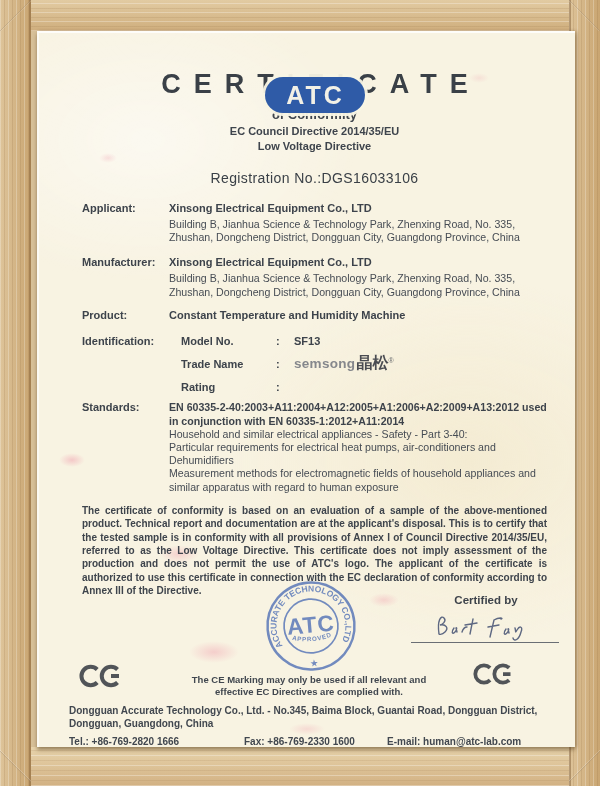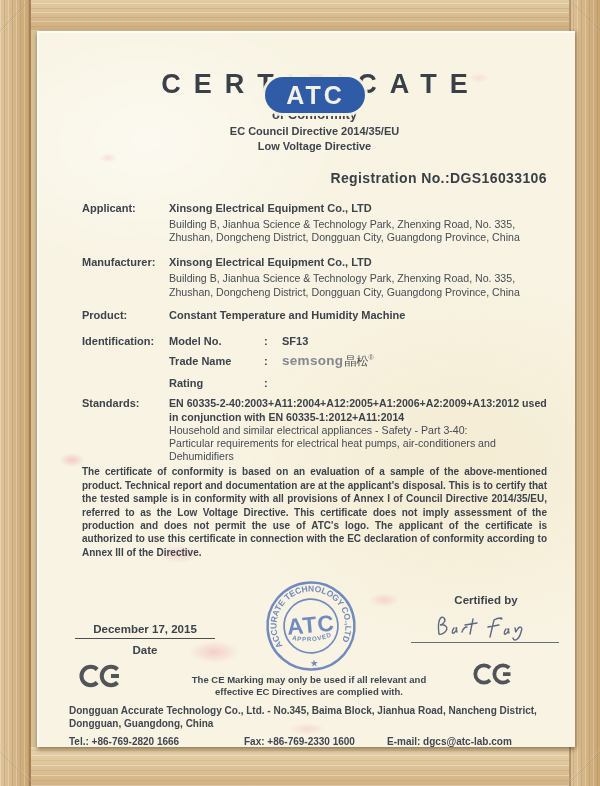--- a/index.html
+++ b/index.html
@@ -54,41 +54,41 @@
   .content { position:absolute; inset:0; padding:0 28px 0 43px; }
   .header { position:relative; text-align:center; }
   .atc-pill { position:absolute; top:8px; left:50%; transform:translateX(-50%);
     width:100px; height:36px; border-radius:18px; background:#2f5ba7;
     color:#f3f1e6; font-weight:bold; font-size:25px; letter-spacing:3px;
     line-height:36px; text-align:center; z-index:2;
     box-shadow:0 0 0 3px rgba(248,244,228,.95); text-indent:2px; }
   .cert-title { margin-top:36px; font-size:27px; font-weight:bold; letter-spacing:13px; padding-left:13px; color:#3a4047; line-height:30px; }
   .sub-conf { margin-top:8px; font-size:13px; font-weight:bold; color:#3e444c; }
   .sub-dir { margin-top:3px; font-size:11px; font-weight:bold; color:#3e444c; }
-  .reg-no { margin-top:18px; font-size:14px; font-weight:bold; color:#3a4047; letter-spacing:.4px;text-align:right; }
+  .reg-no { margin-top:18px; font-size:14px; font-weight:normal; color:#3a4047; letter-spacing:.4px; }
 
   
   .fields { margin-top:16px; font-size:11px; }
   .frow { display:grid; grid-template-columns:87px 1fr; }
   .flabel { font-weight:bold; font-size:11px; }
   .fname { font-weight:bold; font-size:11px; }
   .faddr { margin-top:4px; font-size:10.6px; line-height:13.2px; color:#464c54; }
-  .gap12 { margin-top:12px; } .gap10 { margin-top:10px; } .gap14 { margin-top:14px; }
+  .gap12 { margin-top:12px; } .gap10 { margin-top:10px; } .gap14 { margin-top:14px;gap:12px; }
   .ident-rows .irow { display:grid; grid-template-columns:95px 18px 1fr; margin-bottom:6.5px; align-items:baseline; }
   .ikey { font-weight:bold; font-size:11px; }
   .icolon { font-weight:bold; font-size:11px; }
   .ival { font-weight:bold; font-size:11px; }
   .brand { color:#85878c; font-weight:bold; font-size:13.5px; letter-spacing:.3px; }
-  .brand-cjk { color:#4a4c52; font-weight:normal; font-size:12px; margin-left:1px; }
+  .brand-cjk { color:#4a4c52; font-weight:bold; font-size:16px; margin-left:1px; }
   .brand-reg { color:#6a6c70; font-size:7px; vertical-align:super; }
   .std-lines { font-size:10.6px; line-height:13.2px; color:#464c54; }
   .std-lines .b { font-weight:bold; color:#3d434b; }
 
   
-  .statement { margin-top:2px; font-size:10px; font-weight:bold; line-height:13.4px; text-align:justify; color:#3e444c; }
+  .statement { margin-top:10px; font-size:10px; font-weight:bold; line-height:13.4px; text-align:justify; color:#3e444c; }
 
   
   .abs { position:absolute; }
   .date-block { left:36px; top:590px; width:140px; text-align:center; }
   .date-val { font-size:11.5px; font-weight:bold; padding-bottom:3px; border-bottom:1.5px solid #4a4f56; }
   .date-lbl { margin-top:5px; font-size:11.5px; font-weight:bold; }
   .certified { left:382px; top:561px; width:130px; text-align:center; font-size:11.5px; font-weight:bold; }
   .sig { left:392px; top:577px; }
   .sig-line { left:372px; top:580px; width:148px; height:30px; border-bottom:1.2px solid #6a6e74; }
   .stamp { left:220px; top:541px; width:104px; height:104px; opacity:.82; transform:rotate(-5deg); mix-blend-mode:multiply; }
@@ -179,20 +179,21 @@
           </div>
         </div>
       </div>
 
       <div class="frow" style="margin-top:2px;">
         <div class="flabel">Standards:</div>
         <div class="std-lines">
           <div class="b">EN 60335-2-40:2003+A11:2004+A12:2005+A1:2006+A2:2009+A13:2012 used in conjunction with EN 60335-1:2012+A11:2014</div>
           <div>Household and similar electrical appliances - Safety - Part 3-40:</div>
           <div>Particular requirements for electrical heat pumps, air-conditioners and Dehumidifiers</div>
+          <div>Measurement methods for electromagnetic fields of household appliances and similar apparatus with regard to human exposure</div>
         </div>
       </div>
 
       <p class="statement">The certificate of conformity is based on an evaluation of a sample of the above-mentioned product. Technical report and documentation are at the applicant's disposal. This is to certify that the tested sample is in conformity with all provisions of Annex I of Council Directive 2014/35/EU, referred to as the Low Voltage Directive. This certificate does not imply assessment of the production and does not permit the use of ATC's logo. The applicant of the certificate is authorized to use this certificate in connection with the EC declaration of conformity according to Annex III of the Directive.</p>
     </div>
 
     <div class="abs certified">Certified by</div>
 
     <svg class="abs sig" width="112" height="32" viewBox="0 0 112 32">
       <g fill="none" stroke="#4e5a78" stroke-width="1.4" stroke-linecap="round" opacity=".9">
@@ -200,24 +201,20 @@
         <path d="M23 18 C20 22 21 25 24 22 C26 20 26 17 25 18 L26 22"></path>
         <path d="M31 22 C32 19 33 17 36 17"></path>
         <path d="M42 9 L39 24 M34 15 L46 13"></path>
         <path d="M63 10 C68 7 73 8 70 9 M63 10 L59 27 M57 17 L68 15"></path>
         <path d="M75 19 C72 23 73 26 76 23 C78 21 78 18 77 19 L78 23"></path>
         <path d="M84 18 C85 21 84 24 86 20 C89 15 92 17 90 22 C88 30 83 32 82 28"></path>
       </g>
     </svg>
     <div class="abs sig-line"></div>
 
-    <div class="abs date-block">
-      <div class="date-val">December 17, 2015</div>
-      <div class="date-lbl">Date</div>
-    </div>
 
     <svg class="abs stamp" viewBox="-55 -55 110 110">
       <circle class="stamp-ink" r="46" stroke-width="2.6"></circle>
       <circle class="stamp-ink" r="28.5" stroke-width="1.8"></circle>
       <defs>
         <path id="ringPath" d="M -26 25.5 A 36.5 36.5 0 1 1 26 25.5"></path>
         <path id="appPath" d="M -20 13 Q 0 19 20 13"></path>
       </defs>
       <text class="stamp-txt" font-size="9" font-weight="bold">
         <textPath href="#ringPath" startOffset="50%" text-anchor="middle">ACCURATE TECHNOLOGY CO.,LTD</textPath>
@@ -237,21 +234,21 @@
     </svg>
     <svg class="abs ce ce-right" width="45" height="28" viewBox="-19 -19 78 38">
       <g fill="none" stroke="currentColor" stroke-width="6.5" opacity=".88">
         <path d="M 10.6 -10.6 A 15 15 0 1 0 10.6 10.6"></path>
         <path d="M 43.6 -10.6 A 15 15 0 1 0 43.6 10.6 M 33 0 L 46 0"></path>
       </g>
     </svg>
 
     <div class="abs ce-note">The CE Marking may only be used if all relevant and effective EC Directives are complied with.</div>
 
-    <div class="abs foot-co">Dongguan Accurate Technology Co., Ltd. - No.345, Baima Block, Jianhua Road, Nancheng District, Dongguan, Guangdong, China</div>
+    <div class="abs foot-co">Dongguan Accurate Technology Co., Ltd. - No.345, Baima Block, Guantai Road, Dongguan District, Dongguan, Guangdong, China</div>
     <div class="abs foot-row">
       <span class="foot-tel">Tel.: +86-769-2820 1666</span>
       <span class="foot-fax">Fax: +86-769-2330 1600</span>
-      <span class="foot-mail">E-mail: dgcs@atc-lab.com</span>
+      <span class="foot-mail">E-mail: human@atc-lab.com</span>
     </div>
 
   </div>
 </div>
 
 </body></html>

